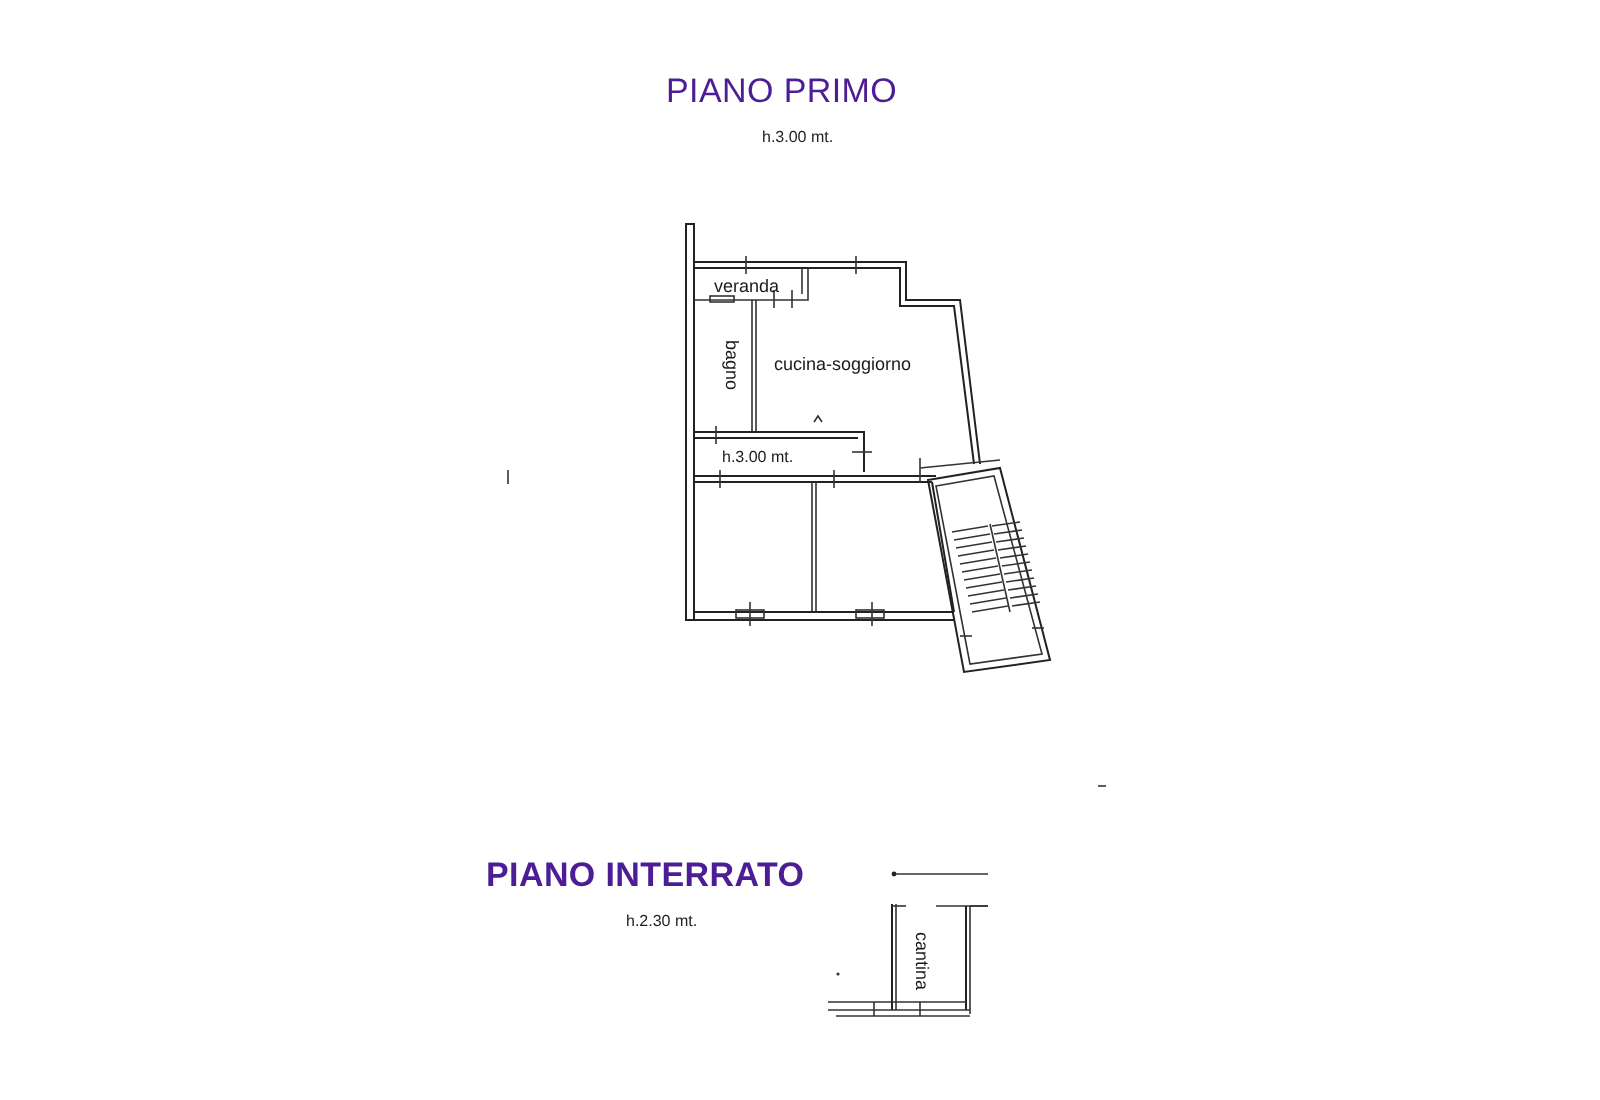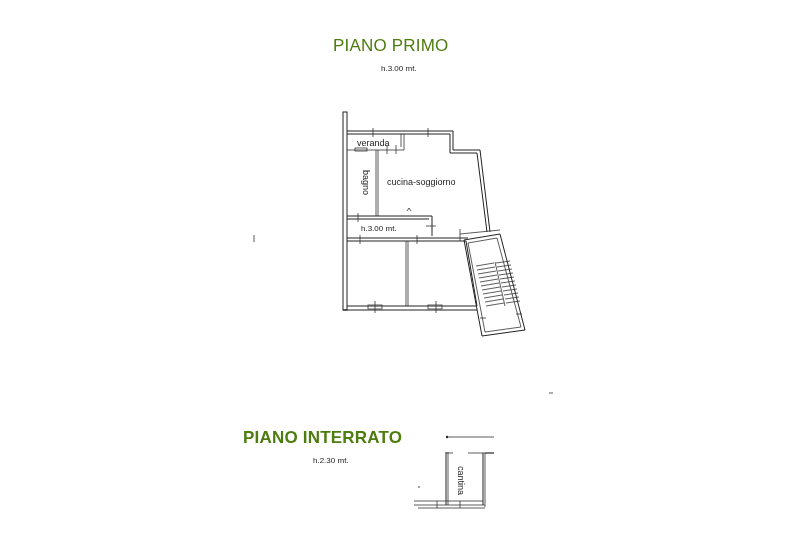--- a/index.html
+++ b/index.html
@@ -1,17 +1,17 @@
 <!DOCTYPE html>
 <html><head>
 <meta charset="utf-8">
 <style>
   html, body { margin: 0; padding: 0; background: #ffffff; }
   body { width: 800px; height: 550px; position: relative; overflow: hidden; font-family: "Liberation Sans", sans-serif; color: #111; }
-  .title { position: absolute; font-family: "Liberation Sans", sans-serif; color: #4d7c0f; letter-spacing: 0.2px; }
+  .title { position: absolute; font-family: "Liberation Sans", sans-serif; color: #4c1d95; letter-spacing: 0.2px; }
   .sub { position: absolute; font-family: "Liberation Sans", sans-serif; font-size: 8px; color: #222; }
   svg { position: absolute; left: 0; top: 0; }
   .wall { fill: none; stroke: #222; stroke-width: 1; }
   .thin { fill: none; stroke: #333; stroke-width: 0.8; }
   .lbl { font-family: "Liberation Sans", sans-serif; font-size: 9px; fill: #1a1a1a; }
 </style>
 </head>
 <body>
 
 <div class="title" style="left:333px; top:36px; font-size:17px;">PIANO PRIMO</div>

